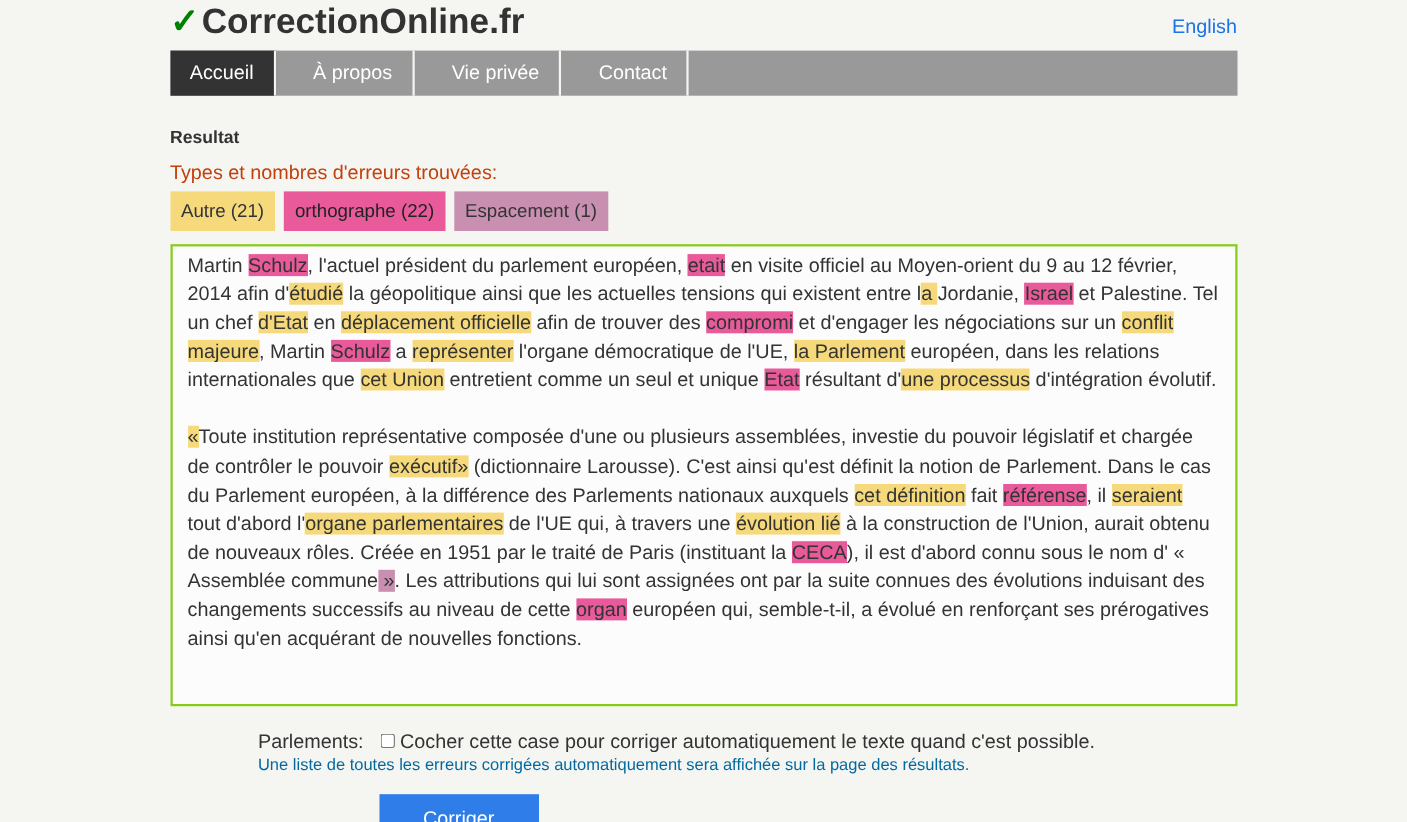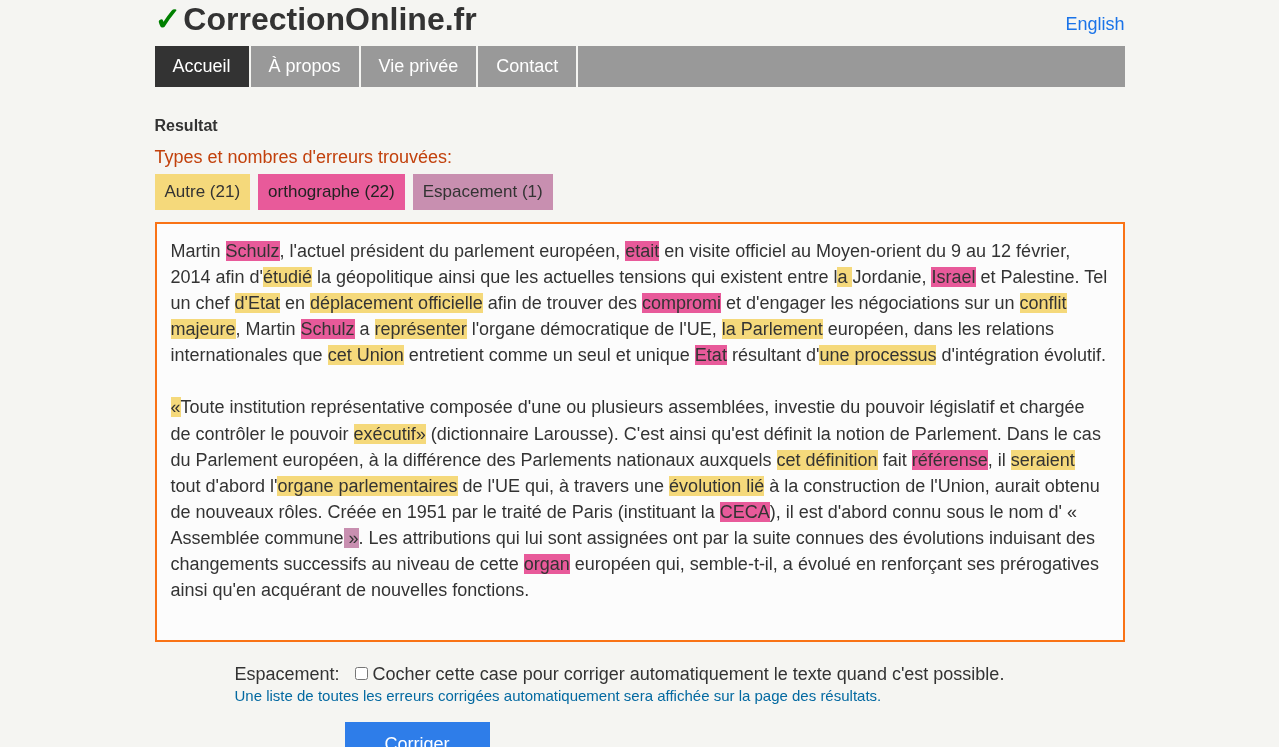--- a/index.html
+++ b/index.html
@@ -37,20 +37,21 @@
     .lang-link {
       color: #1a73e8;
       text-decoration: none;
       font-size: 18px;
       margin-top: 14px;
     }
     .nav {
       background: #999;
       display: flex;
       margin-bottom: 30px;
+      gap: 16px;
     }
     .nav-item {
       padding: 10px 18px;
       color: #fff;
       font-size: 18px;
       cursor: pointer;
       border-right: 2px solid #f5f5f2;
     }
     .nav-item.active {
       background: #333;
@@ -73,25 +74,25 @@
     }
     .badge {
       padding: 8px 10px;
       font-size: 17px;
       color: #333;
     }
     .badge-autre { background: #f5d97b; }
     .badge-ortho { background: #e85a9a; color: #222; }
     .badge-espace { background: #c88fb0; }
     .text-area {
-      border: 2px solid #f97316;
+      border: 2px solid #84cc16;
       background: #fcfcfc;
       height: 420px;
       overflow-y: scroll;
-      padding: 14px 14px;
+      padding: 4px 14px;
       font-size: 18px;
       line-height: 1.45;
       color: #333;
       position: relative;
     }
     .hl-autre { background: #f5d97b; }
     .hl-ortho { background: #e85a9a; }
     .hl-espace { background: #c88fb0; }
     .autocorrect-row {
       margin-top: 22px;
@@ -149,21 +150,21 @@
   <div class="text-area">
     <div class="para">
       <span>Martin </span><span class="hl-ortho">Schulz</span><span>, l'actuel président du parlement européen, </span><span class="hl-ortho">etait</span><span> en visite officiel au Moyen-orient du 9 au 12 février, 2014 afin d'</span><span class="hl-autre">étudié</span><span> la géopolitique ainsi que les actuelles tensions qui existent entre l</span><span class="hl-autre">a </span><span> Jordanie, </span><span class="hl-ortho">Israel</span><span> et Palestine. Tel un chef </span><span class="hl-autre">d'Etat</span><span> en </span><span class="hl-autre">déplacement officielle</span><span> afin de trouver des </span><span class="hl-ortho">compromi</span><span> et d'engager les négociations sur un </span><span class="hl-autre">conflit majeure</span><span>, Martin </span><span class="hl-ortho">Schulz</span><span> a </span><span class="hl-autre">représenter</span><span> l'organe démocratique de l'UE, </span><span class="hl-autre">la Parlement</span><span> européen, dans les relations internationales que </span><span class="hl-autre">cet Union</span><span> entretient comme un seul et unique </span><span class="hl-ortho">Etat</span><span> résultant d'</span><span class="hl-autre">une processus</span><span> d'intégration évolutif.</span>
     </div>
     <div class="para">
       <span class="hl-autre">«</span><span>Toute institution représentative composée d'une ou plusieurs assemblées, investie du pouvoir législatif et chargée de contrôler le pouvoir </span><span class="hl-autre">exécutif»</span><span> (dictionnaire Larousse). C'est ainsi qu'est définit la notion de Parlement. Dans le cas du Parlement européen, à la différence des Parlements nationaux auxquels </span><span class="hl-autre">cet définition</span><span> fait </span><span class="hl-ortho">référense</span><span>, il </span><span class="hl-autre">seraient</span><span> tout d'abord l'</span><span class="hl-autre">organe parlementaires</span><span> de l'UE qui, à travers une </span><span class="hl-autre">évolution lié</span><span> à la construction de l'Union, aurait obtenu de nouveaux rôles. Créée en 1951 par le traité de Paris (instituant la </span><span class="hl-ortho">CECA</span><span>), il est d'abord connu sous le nom d' « Assemblée commune</span><span class="hl-espace"> »</span><span>. Les attributions qui lui sont assignées ont par la suite connues des évolutions induisant des changements successifs au niveau de cette </span><span class="hl-ortho">organ</span><span> européen qui, semble-t-il, a évolué en renforçant ses prérogatives ainsi qu'en acquérant de nouvelles fonctions.</span>
     </div>
   </div>
 
   <div class="autocorrect-row">
-    <span>Espacement:</span>&nbsp;&nbsp;
+    <span>Parlements:</span>&nbsp;&nbsp;
     <input type="checkbox" style="">
     <span>Cocher cette case pour corriger automatiquement le texte quand c'est possible.</span>
   </div>
   <div class="autocorrect-sub">Une liste de toutes les erreurs corrigées automatiquement sera affichée sur la page des résultats.</div>
 
   <div class="btn-row">
     <button class="btn-corriger">Corriger</button>
   </div>
 </div>
 

